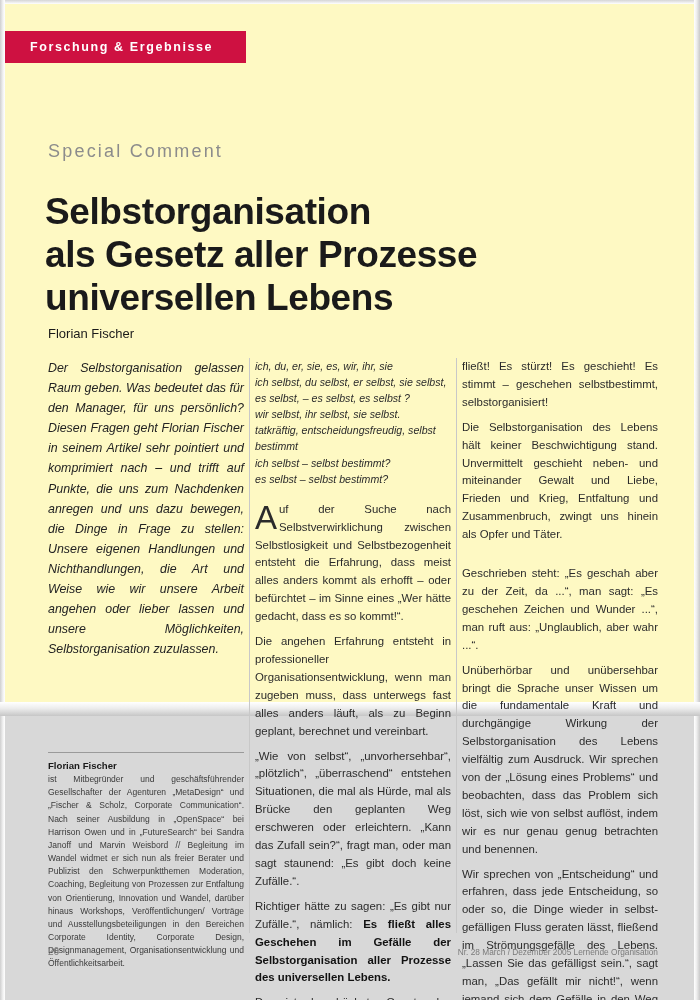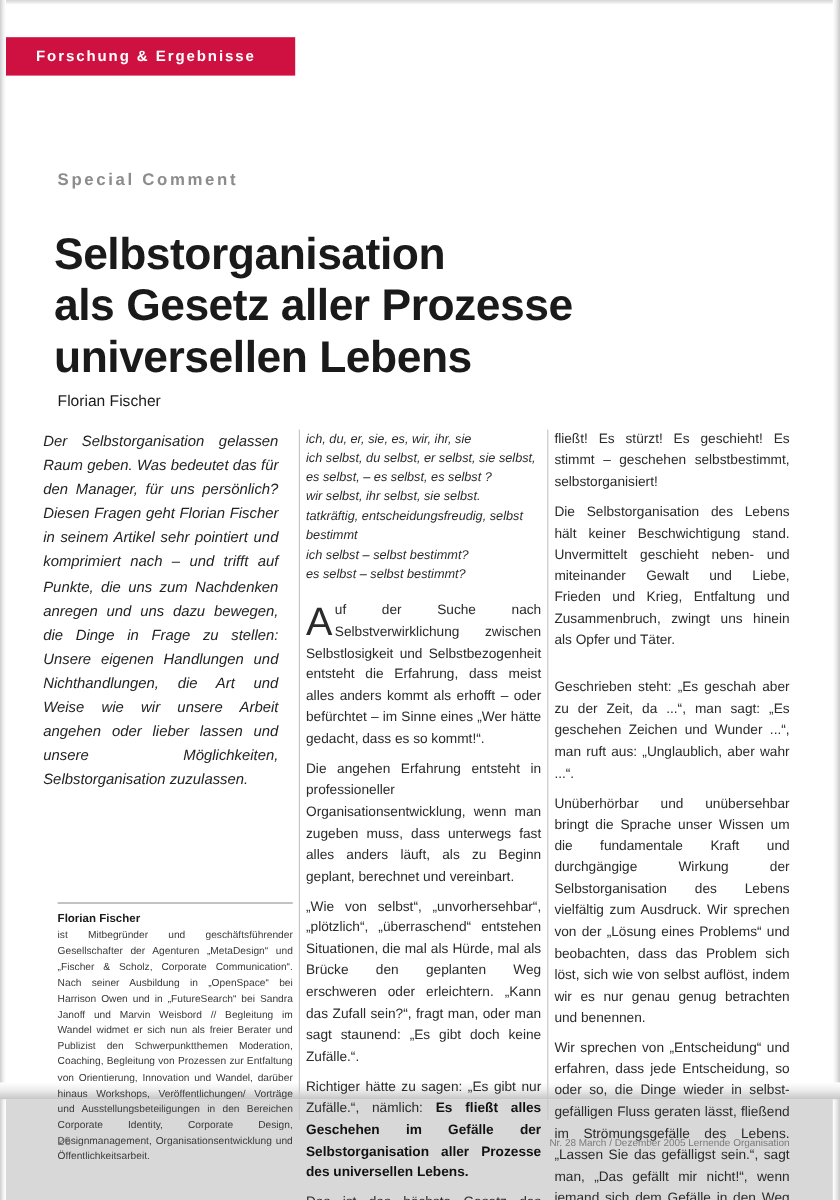--- a/index.html
+++ b/index.html
@@ -10,22 +10,22 @@
   body {
     width: 700px;
     height: 1000px;
     overflow: hidden;
     font-family: "Liberation Sans", sans-serif;
   }
 
   #page {
     position: relative;
     width: 700px;
-    height: 916px;
-    background: #ffffff;
+    height: 716px;
+    background: #fef9c3;
     box-sizing: border-box;
   }
 
   
   .edge-left {
     position: absolute;
     left: 0; top: 0;
     width: 5px; height: 1000px;
     background: linear-gradient(to right, #cfcfcf, #f2f2f2 60%, #ffffff);
   }
@@ -66,24 +66,24 @@
     font-weight: 600;
     padding-left: 25px;
     white-space: nowrap;
   }
 
   
   #kicker {
     position: absolute;
     left: 48px;
     top: 141px;
-    font-size: 14px;
+    font-size: 18px;
     letter-spacing: 2.2px;
     color: #8c8c8c;
-    font-weight: 700;
+    font-weight: 400;
   }
   #headline {
     position: absolute;
     left: 45px;
     top: 166px;
     width: 620px;
     font-size: 37px;
     line-height: 1.16;
     font-weight: bold;
     color: #1a1a1a;
@@ -98,21 +98,21 @@
     font-size: 13px;
     color: #1a1a1a;
     font-weight: 400;
   }
 
   
   .col {
     position: absolute;
     top: 358px;
   }
-  #col1 { left: 36px;  width: 196px; }
+  #col1 { left: 48px;  width: 196px; }
   #col2 { left: 255px; width: 196px; }
   #col3 { left: 462px; width: 196px; }
 
   .col-rule {
     position: absolute;
     top: 358px;
     width: 1px;
     height: 575px;
     background: #c8c8c8;
   }

